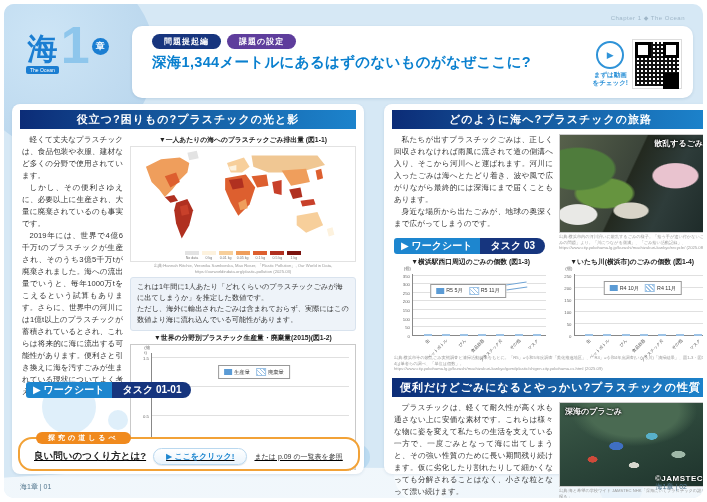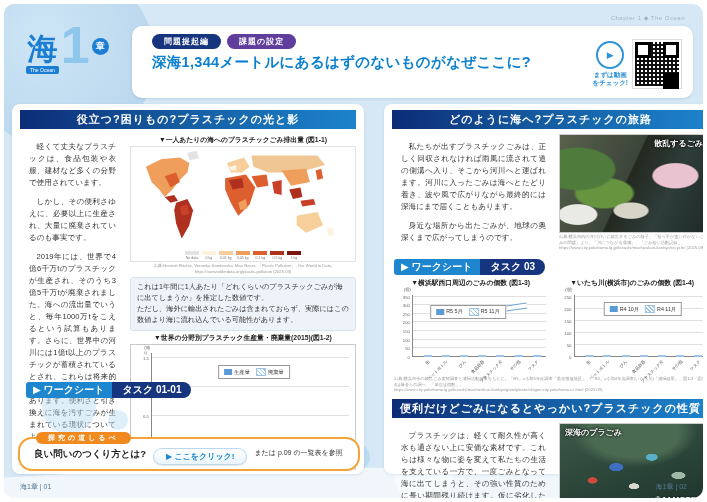--- a/index.html
+++ b/index.html
@@ -56,21 +56,21 @@
   .col-left{left:8px;width:352px;height:370px;}
   .col-right{left:380px;width:333px;height:370px;}
   .card-bubble{position:absolute;border-radius:50%;background:rgba(185,220,245,.45);pointer-events:none;}
 
   .sec-bar{height:19px;margin:6px 8px 0 8px;color:#fff;font-weight:bold;font-size:11px;
     display:flex;align-items:center;justify-content:center;letter-spacing:1px;
     background:linear-gradient(90deg,#0c2c77 0%,#155a9f 45%,#1c83cc 100%);}
 
   .left-body{display:flex;padding:5px 8px 0 10px;}
   .body-text{font-size:7.6px;line-height:1.58;color:#333;text-align:justify;}
-  .body-text p{margin:7px;text-indent:1em;}
+  .body-text p{margin:0;text-indent:1em;}
   .left-text{width:101px;flex:none;}
   .left-figs{flex:1;padding-left:7px;min-width:0;}
 
   .fig-title{font-size:6.8px;font-weight:bold;color:#222;text-align:center;margin:1px 0;}
   .map-wrap{border:1px solid #e2e2e2;background:#fff;padding:1px;}
   .map-legend{display:flex;justify-content:center;align-items:flex-end;gap:3px;margin-top:1px;}
   .ml-item{display:flex;flex-direction:column;align-items:center;}
   .ml-sq{width:14px;height:4px;}
   .ml-lab{font-size:4px;color:#777;transform:scale(.9);}
   .src{font-size:4.2px;color:#999;line-height:1.35;text-align:center;margin:1px 0 0;}
@@ -110,21 +110,21 @@
   
   .ws{display:inline-flex;align-items:stretch;font-weight:bold;font-size:10px;line-height:1;}
   .ws-a{background:#1d86cf;color:#fff;padding:3px 8px 3px 7px;border-radius:3px 0 0 3px;cursor:pointer;}
   .ws-b{background:#16357e;color:#fff;padding:3px 10px;border-radius:0 9px 9px 0;display:flex;align-items:center;}
 
   
   .guide{position:absolute;left:6px;right:4px;bottom:3px;height:30px;background:#fff;
     border:2px solid #f2a237;border-radius:14px;}
   .guide-badge{position:absolute;top:-7px;left:16px;background:#f08a1e;color:#fff;font-size:7px;
     font-weight:bold;letter-spacing:3px;padding:1px 12px;border-radius:8px;}
-  .guide-row{display:flex;align-items:flex-start;gap:7px;padding:9px 10px 0 14px;}
+  .guide-row{display:flex;align-items:center;gap:7px;padding:9px 10px 0 14px;text-decoration:underline;}
   .guide-q{font-size:9.5px;font-weight:bold;color:#222;}
   .guide-btn{background:linear-gradient(#ffffff,#eaf4fc);border:1.5px solid #b9d8ef;color:#1d86cf;
     font-size:8px;font-weight:bold;padding:2px 12px;border-radius:11px;cursor:pointer;
     font-family:inherit;box-shadow:0 1px 1px rgba(0,0,0,.1);}
   .guide-note{font-size:7px;color:#333;}
 
   
   .r-body{display:flex;gap:6px;padding:5px 8px 0 10px;}
   .r-text{flex:1;min-width:0;}
   .photo{position:relative;flex:none;border:1px solid #ccc;overflow:hidden;}

